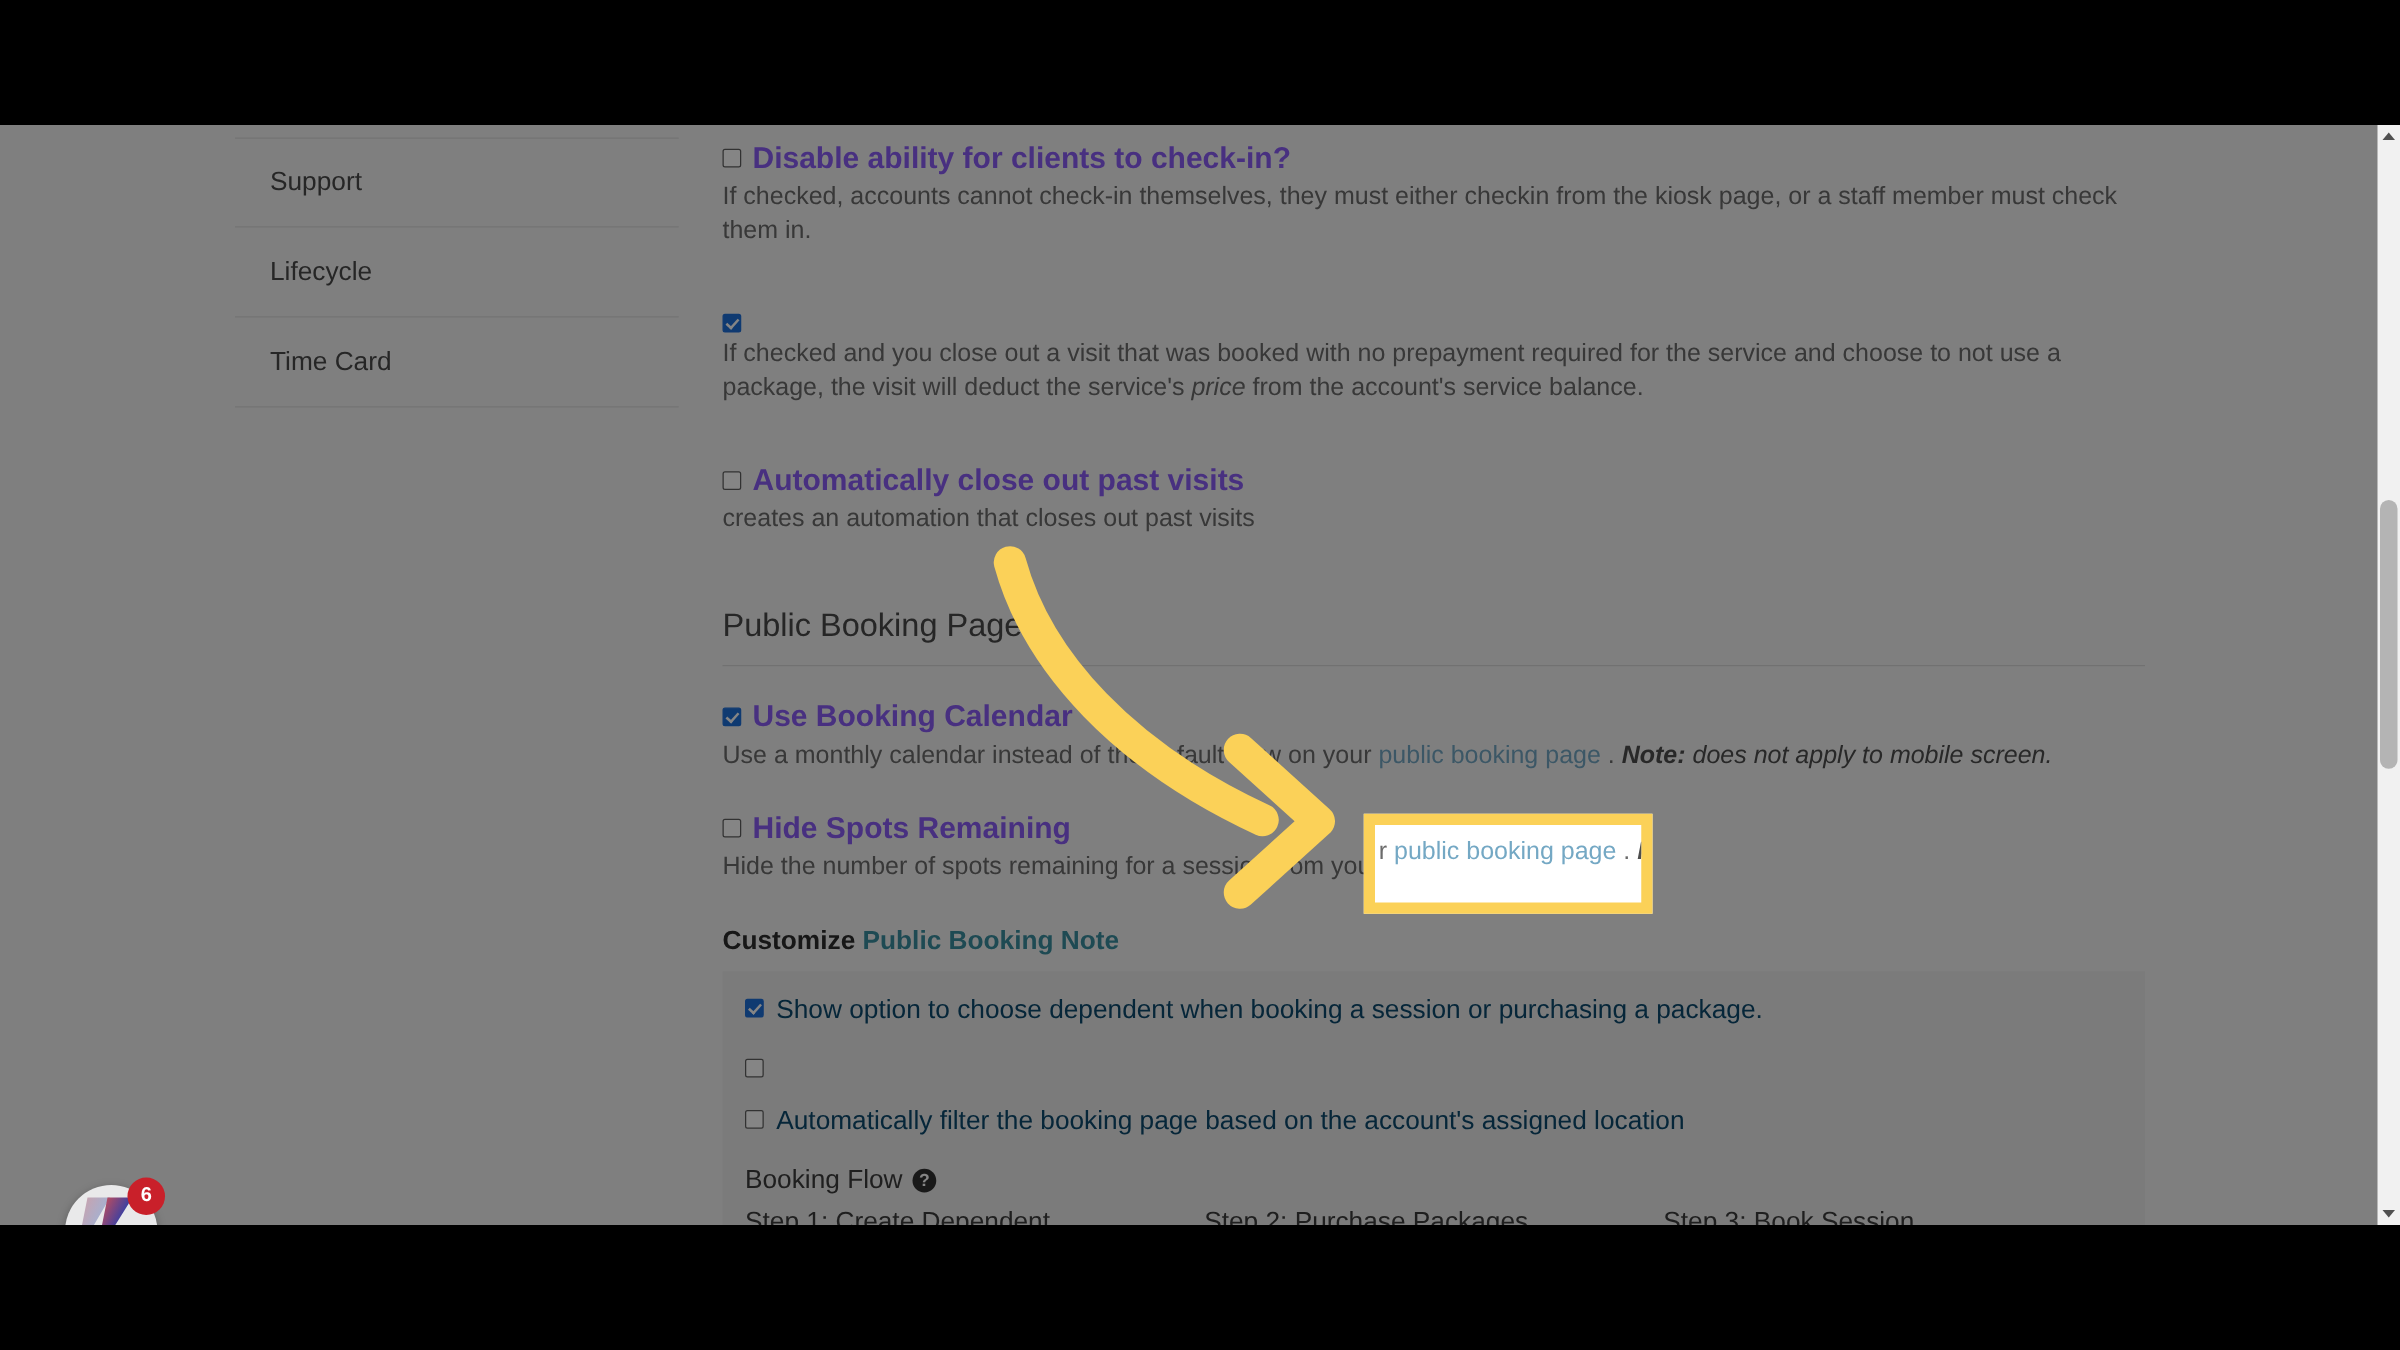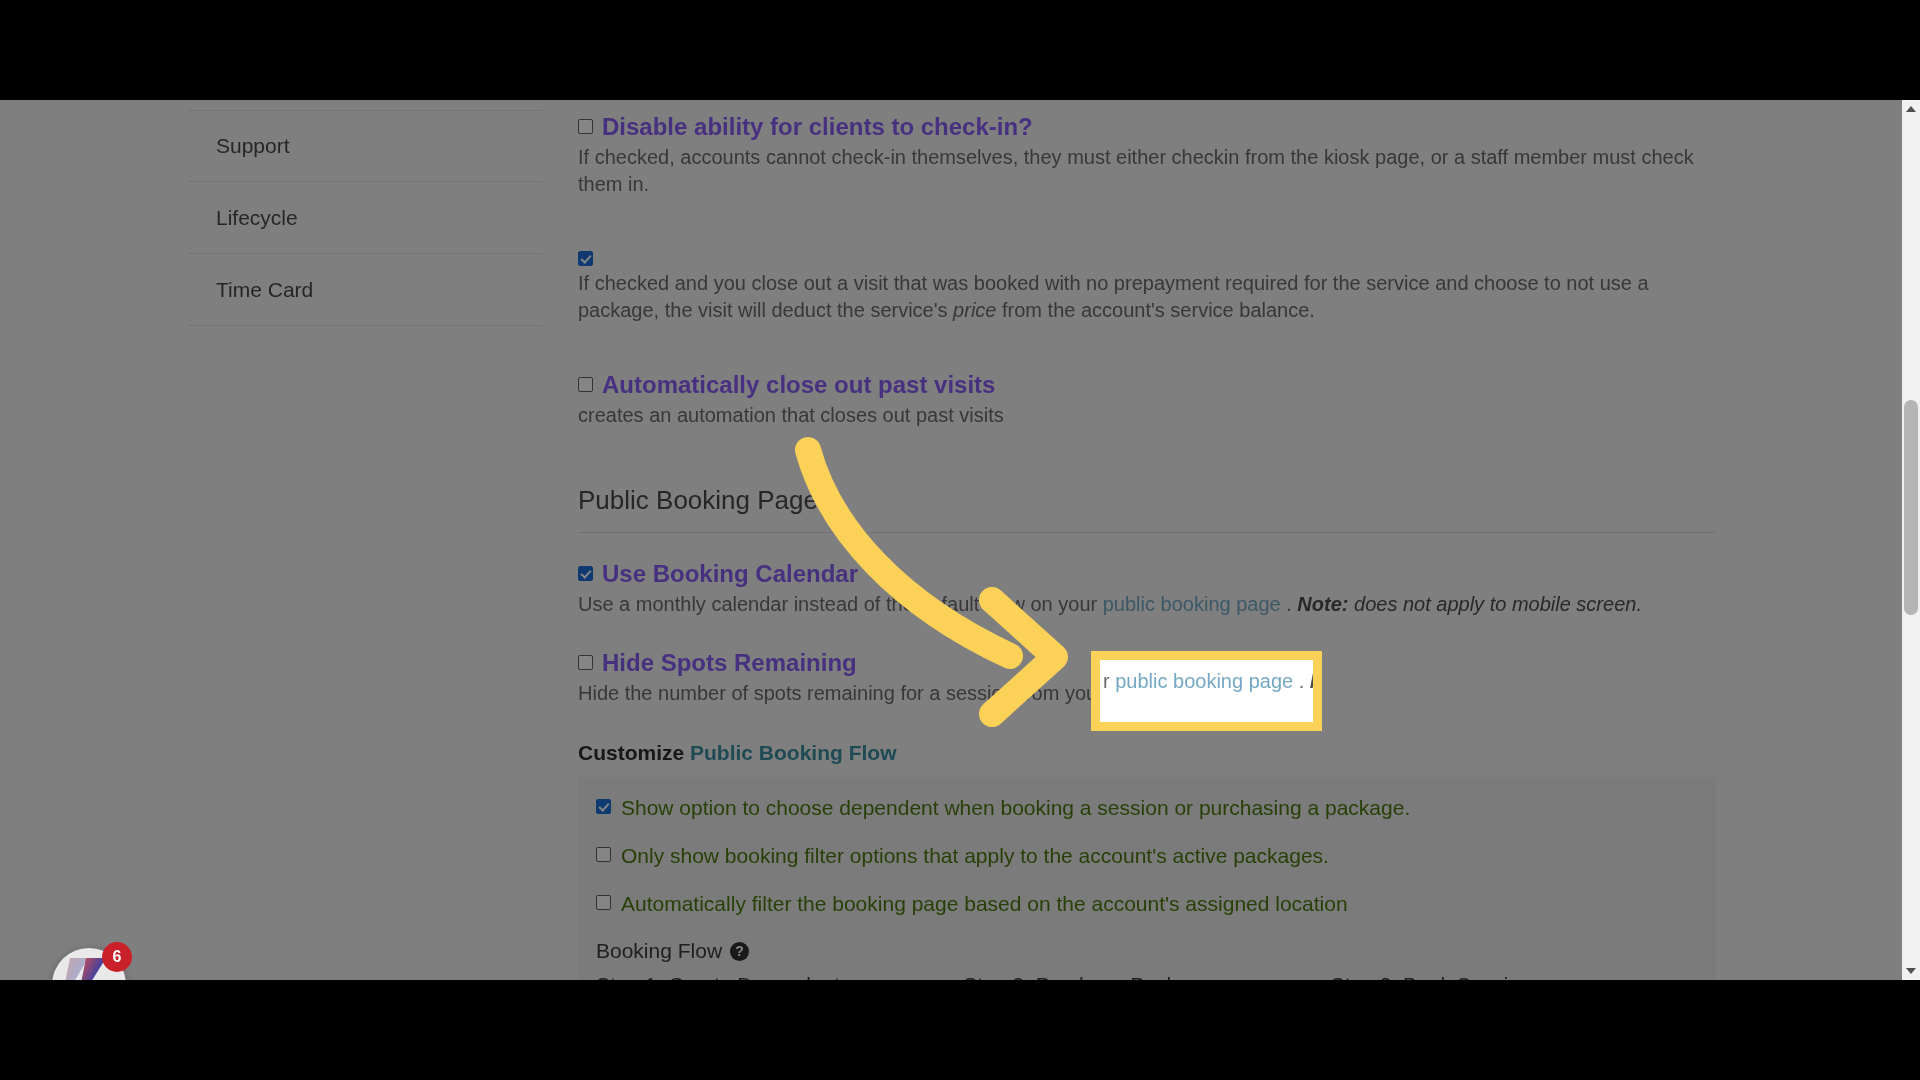--- a/index.html
+++ b/index.html
@@ -165,21 +165,21 @@
     width: 1138px;
   }
   .panel .opt {
     display: flex;
     align-items: flex-start;
     gap: 10px;
     margin-bottom: 22px;
   }
   .panel .opt-label {
     font-size: 21px;
-    color: #4d7c0f;
+    color: #0c4a6e;
     line-height: 26px;
   }
   .panel .cbox { margin-top: 4px; }
 
   .flow-title {
     font-size: 21px;
     color: #3c3c3c;
     display: flex;
     align-items: center;
     gap: 8px;
@@ -397,32 +397,31 @@
       <div style="height:22px"></div>
 
       <div class="field">
         <div class="cb-line">
           <span class="cbox"></span>
           <span class="cb-title">Hide Spots Remaining</span>
         </div>
         <div class="desc"><span>Hide the number of spots remaining for a session from your </span><span class="lnk">public booking page</span><span> .</span></div>
       </div>
 
-      <div class="customize-row"><span>Customize </span><span class="teal">Public Booking Flow</span></div>
+      <div class="customize-row"><span>Customize </span><span class="teal">Public Booking Note</span></div>
 
       <div class="panel">
 
         <div class="opt">
           <span class="cbox checked"></span>
           <span class="opt-label">Show option to choose dependent when booking a session or purchasing a package.</span>
         </div>
 
         <div class="opt">
           <span class="cbox"></span>
-          <span class="opt-label">Only show booking filter options that apply to the account's active packages.</span>
         </div>
 
         <div class="opt">
           <span class="cbox"></span>
           <span class="opt-label">Automatically filter the booking page based on the account's assigned location</span>
         </div>
 
         <div class="flow-title">
           <span>Booking Flow</span>
           <span class="help-icon">?</span>

